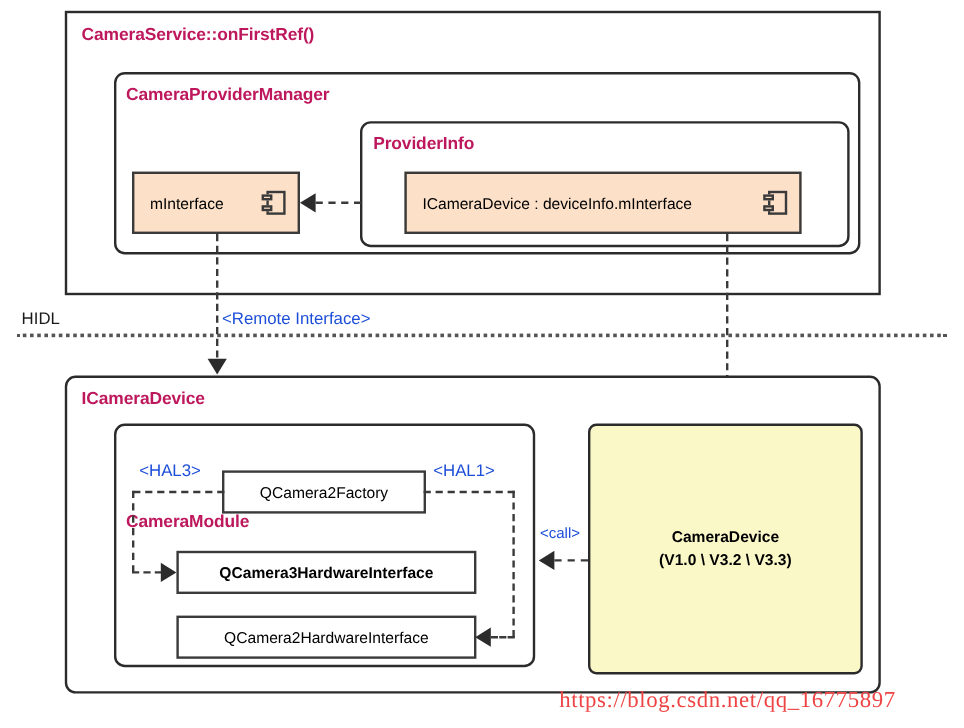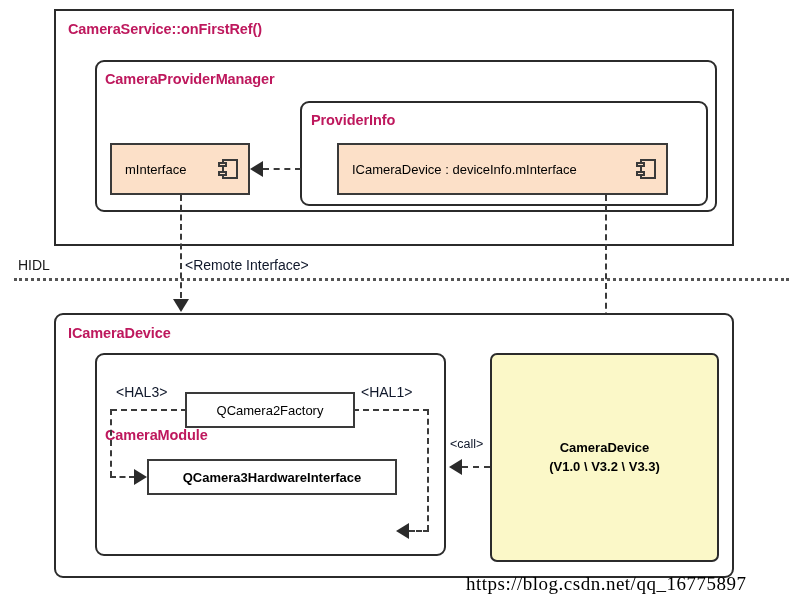--- a/index.html
+++ b/index.html
@@ -126,38 +126,38 @@
     position: absolute;
     width: 0; height: 0;
     border-top: 8px solid transparent;
     border-bottom: 8px solid transparent;
     border-left: 13px solid #2b2b2b;
   }
 
   .edge-label {
     position: absolute;
     font-size: 14px;
-    color: #0f172a;
+    color: #1d4ed8;
     white-space: nowrap;
   }
   .edge-label.small { font-size: 12.5px; }
 
   .side-label {
     position: absolute;
     font-size: 14px;
     color: #1a1a1a;
     white-space: nowrap;
     text-align: right;
   }
 
   .watermark {
     position: absolute;
     font-family: "Liberation Serif", serif;
     font-size: 19px;
-    color: #000000;
+    color: #ef4444;
     white-space: nowrap;
     letter-spacing: 0.5px;
     user-select: none;
   }
 </style>
 </head>
 <body>
 
 <div id="canvas">
 
@@ -208,20 +208,23 @@
   <div class="box-title" style="left:105px; top:383px;margin-top:44px;">CameraModule</div>
 
   <div class="node plain" style="left:185px; top:392px; width:170px; height:36px;">
     <span>QCamera2Factory</span>
   </div>
 
   <div class="node plain" style="left:147px; top:459px; width:250px; height:36px;font-weight:bold;">
     <span>QCamera3HardwareInterface</span>
   </div>
 
+  <div class="node plain" style="left:147px; top:513px; width:250px; height:36px;">
+    <span>QCamera2HardwareInterface</span>
+  </div>
 
   <div class="edge-label" style="left:116px; top:384px;">&lt;HAL3&gt;</div>
   <div class="hline" style="left:111px; top:409px; width:76px;"></div>
   <div class="vline" style="left:110px; top:409px; height:68px;"></div>
   <div class="hline" style="left:110px; top:476px; width:25px;"></div>
   <div class="arrow-right" style="left:134px; top:469px;"></div>
 
   <div class="edge-label" style="left:361px; top:384px;">&lt;HAL1&gt;</div>
   <div class="hline" style="left:353px; top:409px; width:76px;"></div>
   <div class="vline" style="left:427px; top:409px; height:122px;"></div>

